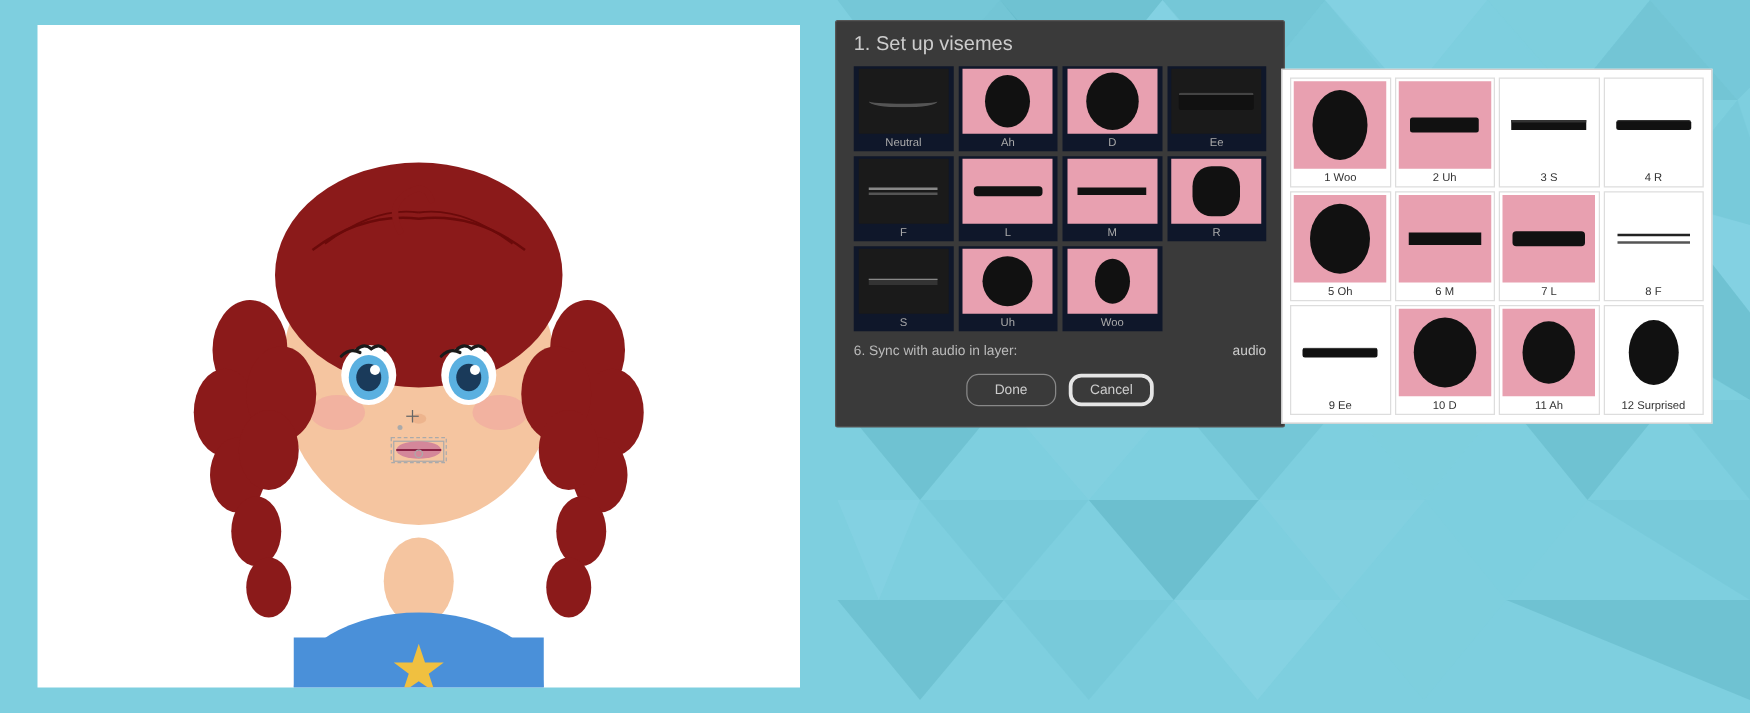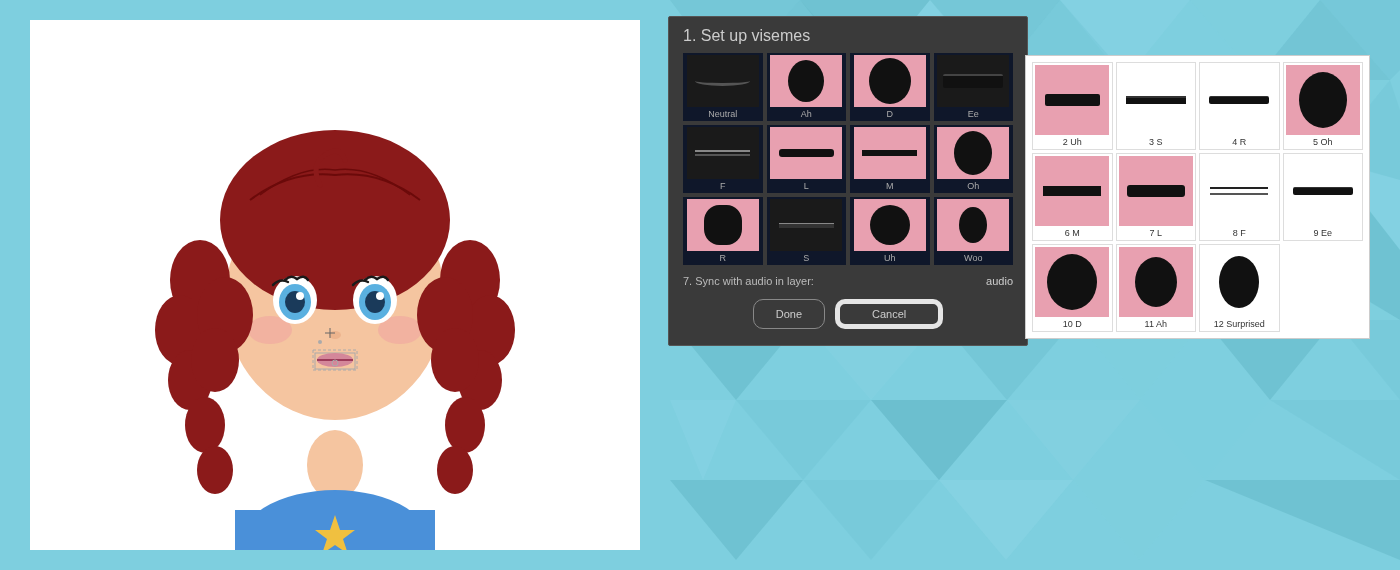--- a/index.html
+++ b/index.html
@@ -142,24 +142,24 @@
       background: transparent;
       border: 1px solid #888;
       color: #ccc;
       font-size: 11px;
       padding: 4px 22px;
       border-radius: 10px;
       cursor: pointer;
     }
     .btn-cancel {
       background: transparent;
-      border: 5px solid #e5e5e5;
+      border: 3px solid #e5e5e5;
       color: #ccc;
       font-size: 11px;
-      padding: 4px 32px;
+      padding: 4px 14px;
       border-radius: 10px;
       cursor: pointer;
     }
 
     
     .viseme-panel {
       position: absolute;
       left: 1025px;
       top: 55px;
       width: 345px;
@@ -408,26 +408,20 @@
       <span class="viseme-label">L</span>
     </div>
 
     <div class="viseme-cell">
       <div class="viseme-img" style="background:#e8a0b0; display:flex; align-items:center; justify-content:center;">
         <div style="width:55px;height:6px;background:#111;"></div>
       </div>
       <span class="viseme-label">M</span>
     </div>
 
-    <div class="viseme-cell">
-      <div class="viseme-img" style="background:#e8a0b0; display:flex; align-items:center; justify-content:center;">
-        <div style="width:38px;height:44px;background:#111;border-radius:50%;"></div>
-      </div>
-      <span class="viseme-label">Oh</span>
-    </div>
 
     <div class="viseme-cell">
       <div class="viseme-img" style="background:#e8a0b0; display:flex; align-items:center; justify-content:center;">
         <div style="width:38px;height:40px;background:#111;border-radius:40%;"></div>
       </div>
       <span class="viseme-label">R</span>
     </div>
 
     <div class="viseme-cell">
       <div class="viseme-img" style="background:#1a1a1a; display:flex; align-items:center; justify-content:center;">
@@ -446,33 +440,39 @@
     <div class="viseme-cell">
       <div class="viseme-img" style="background:#e8a0b0; display:flex; align-items:center; justify-content:center;">
         <div style="width:28px;height:36px;background:#111;border-radius:50%;"></div>
       </div>
       <span class="viseme-label">Woo</span>
     </div>
 
   </div>
 
   <div class="audio-row">
-    <span class="audio-row-label">7. Sync with audio in layer:</span>
+    <span class="audio-row-label">6. Sync with audio in layer:</span>
     <span class="audio-value">audio</span>
   </div>
 
   <div class="dialog-buttons">
     <button class="btn-done">Done</button>
     <button class="btn-cancel">Cancel</button>
   </div>
 </div>
 
 <div class="viseme-panel">
   <div class="vp-grid">
 
+    <div class="vp-cell">
+      <div class="vp-mouth-woo-bg">
+        <div class="vp-mouth-woo-inner"></div>
+      </div>
+      <span class="vp-label">1 Woo</span>
+    </div>
 
     <div class="vp-cell">
       <div class="vp-mouth-uh-bg">
         <div style="width:55px;height:12px;background:#111;border-radius:2px;"></div>
       </div>
       <span class="vp-label">2 Uh</span>
     </div>
 
     <div class="vp-cell">
       <div class="vp-mouth-s-bg">

